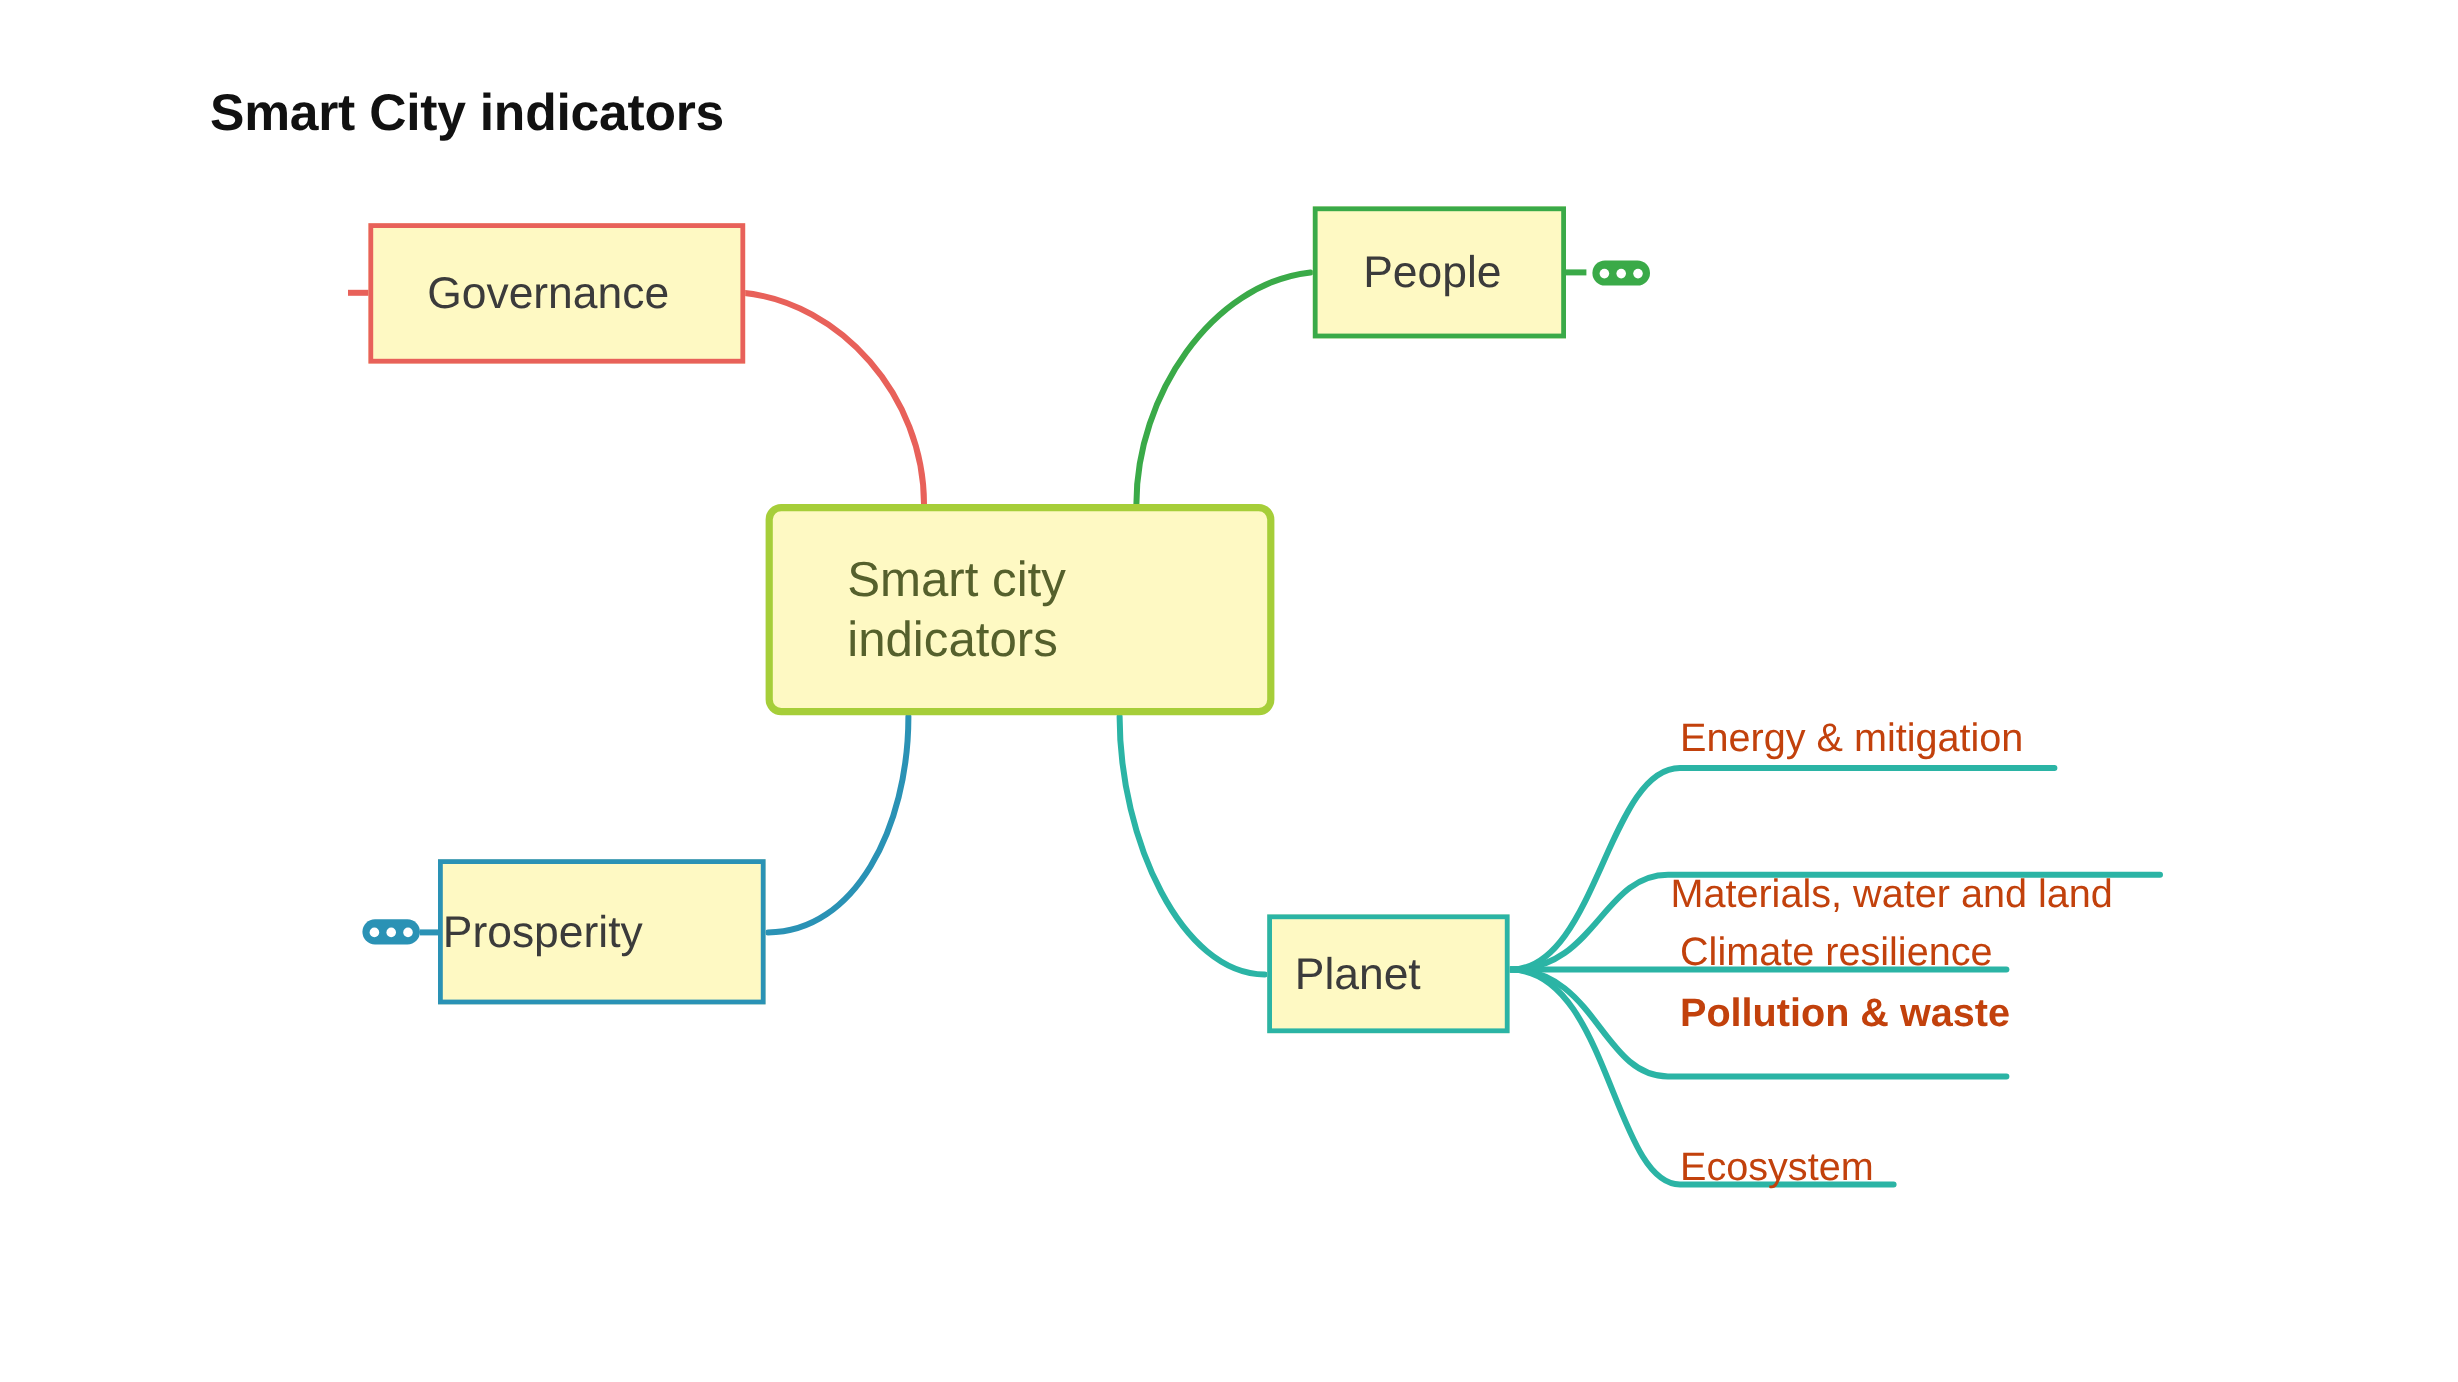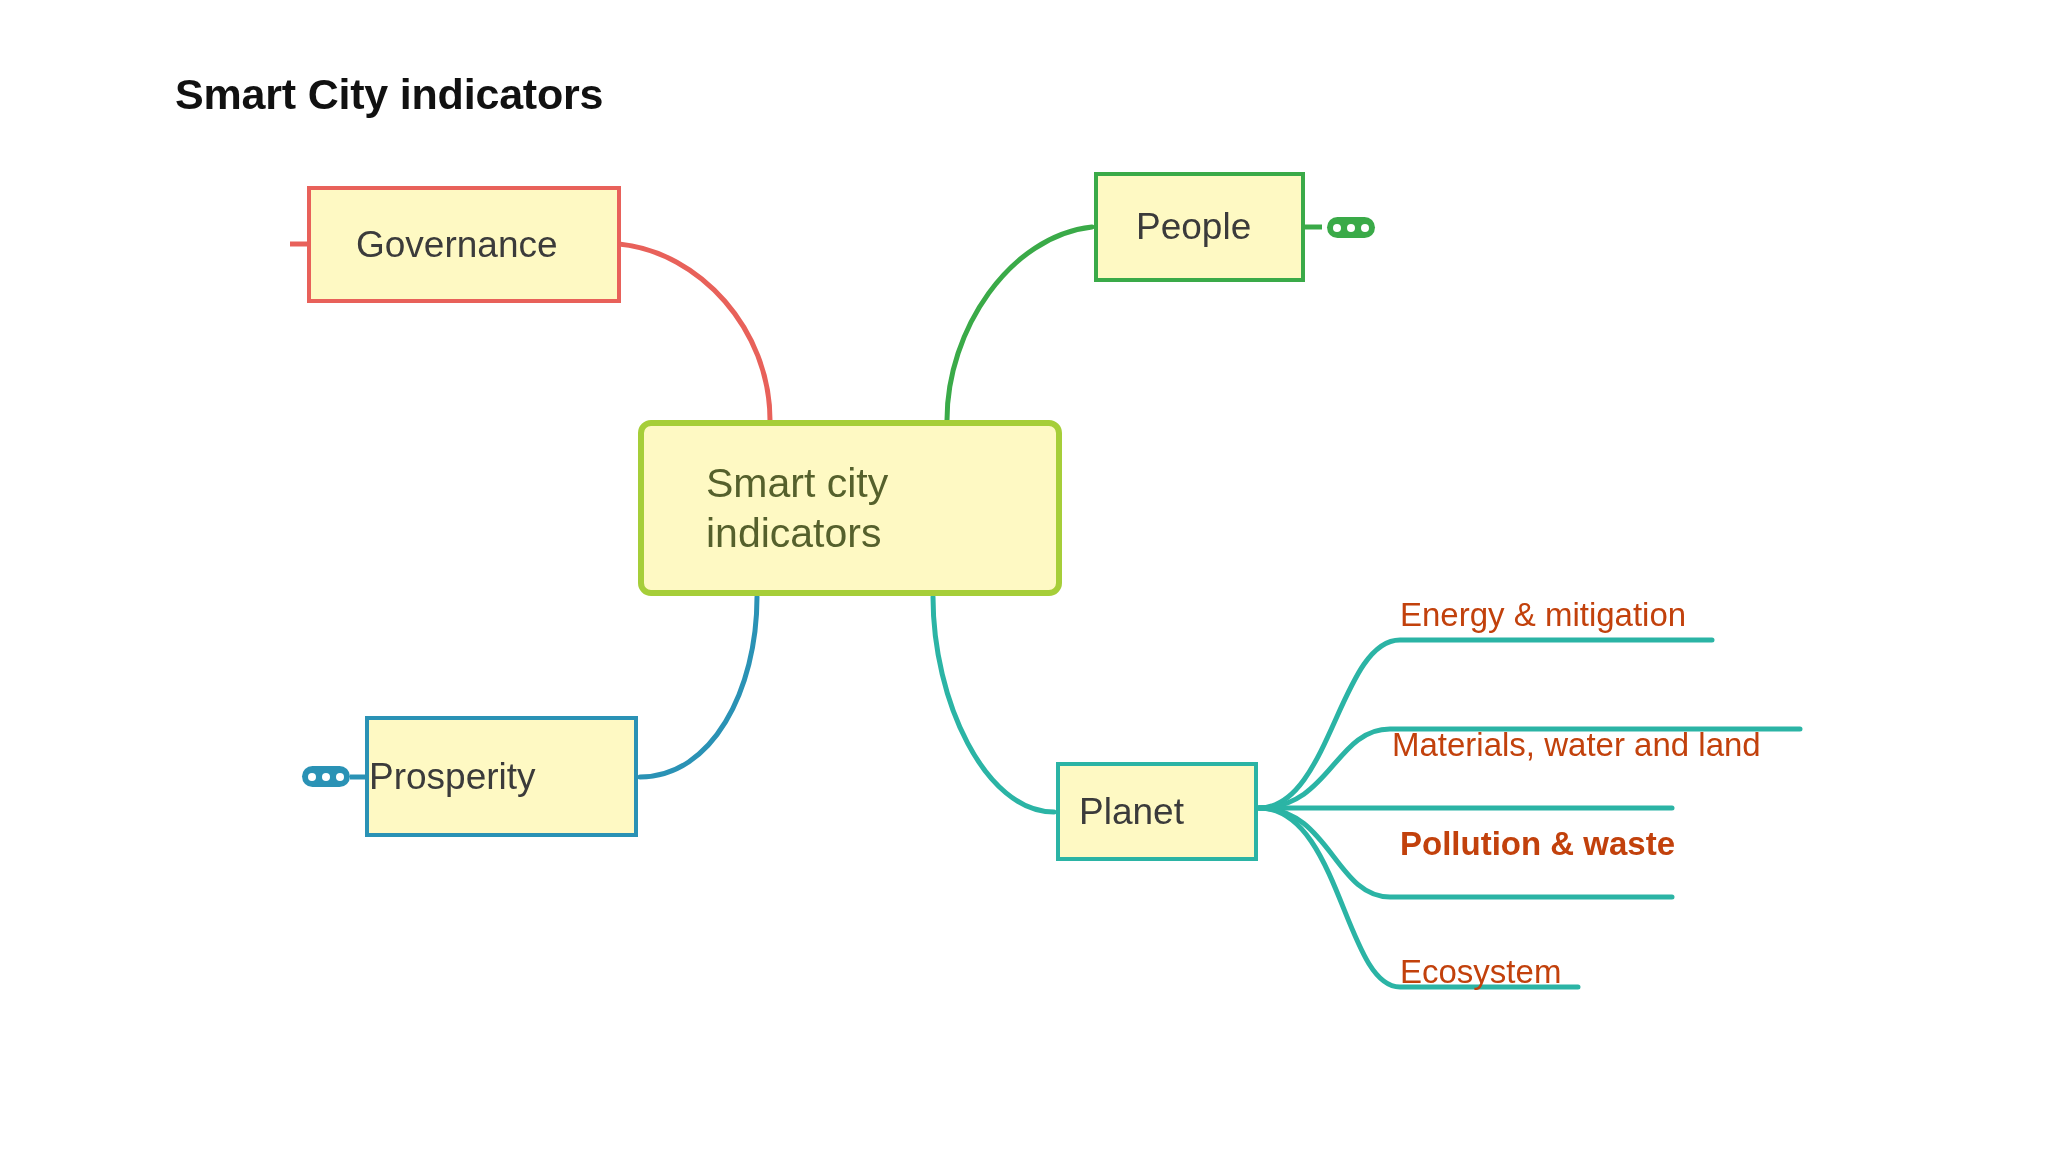--- a/index.html
+++ b/index.html
@@ -142,18 +142,19 @@
   <div class="pill pill-prosperity">
     <i></i>
     <i></i>
     <i></i>
   </div>
 
   <div class="leaf" style="left:1400px;top:596px;">Energy &amp; mitigation</div>
 
   <div class="leaf" style="left:1392px;top:685px;margin-top:41px;">Materials, water and land</div>
 
+  <div class="leaf" style="left:1400px;top:774px;">Climate resilience</div>
 
   <div class="leaf" style="left:1400px;top:825px;font-weight:bold;">Pollution &amp; waste</div>
 
   <div class="leaf" style="left:1400px;top:953px;">Ecosystem</div>
 
 </div>
 
 </body></html>

